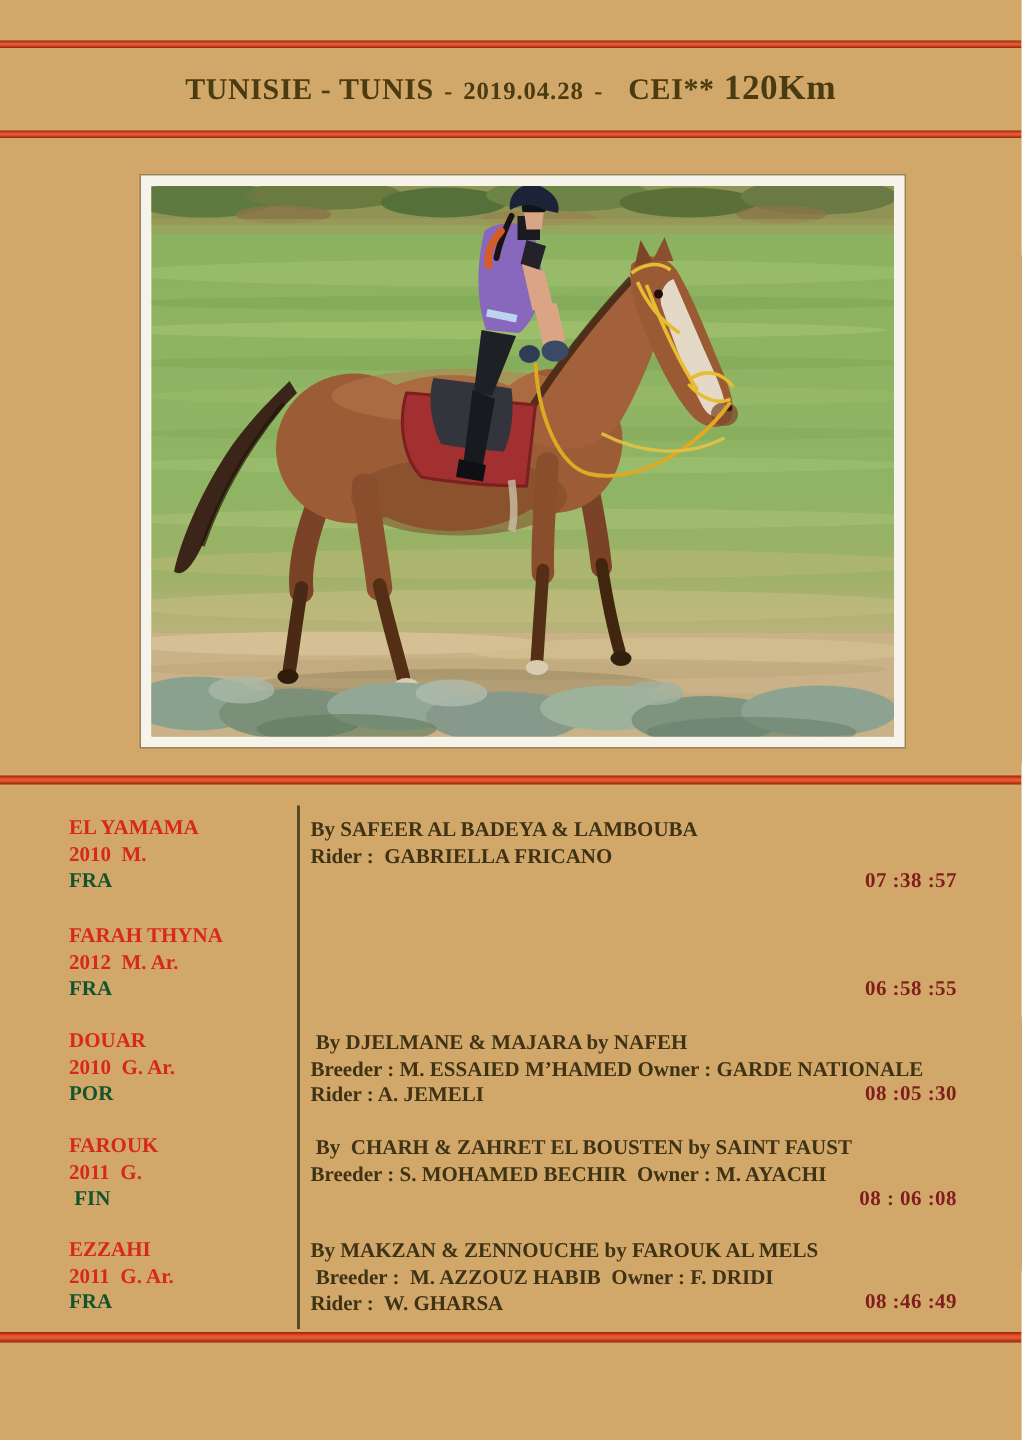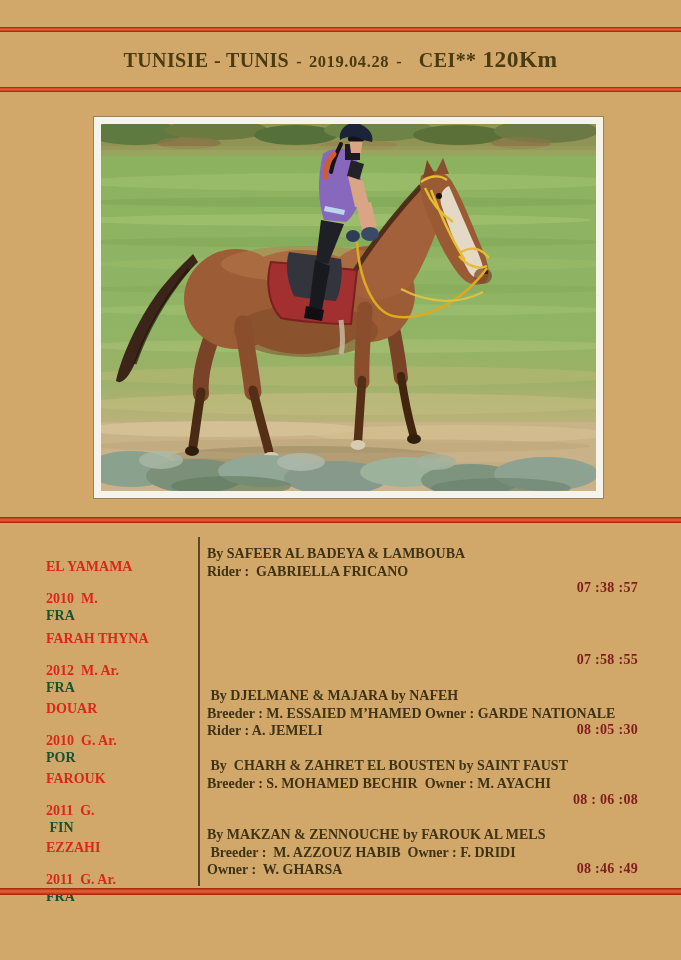--- a/index.html
+++ b/index.html
@@ -44,21 +44,21 @@
     width: 2px; height: 349px;
     background: #5b4822;
   }
 
   .entry { position: absolute; left: 0; width: 681px; height: 56px; }
   .t { white-space: pre; font-weight: bold; }
   .col-left {
     position: absolute; left: 46px; top: 0; width: 145px;
   }
   .col-left .line { height: 17.5px; line-height: 17.5px; font-size: 14px; }
-  .horse-name, .horse-year { color: #d8281c; margin-top: 14px; }
+  .horse-name, .horse-year { color: #d8281c; }
   .horse-country { color: #14532d; }
   .col-right {
     position: absolute; left: 207px; top: 1px; width: 440px;
     color: #3e3314;
   }
   .col-right .line { height: 17.5px; line-height: 17.5px; font-size: 14px; }
   .time {
     position: absolute; right: 43px; top: 35px;
     height: 17.5px; line-height: 17.5px;
     font-size: 14px; color: #7f1d1d; letter-spacing: .3px;
@@ -234,21 +234,21 @@
     </div>
     <div class="time t">07 :38 :57</div>
   </div>
 
   <div class="entry" style="top:616px">
     <div class="col-left">
       <div class="line t horse-name">FARAH THYNA</div>
       <div class="line t horse-year">2012  M. Ar.</div>
       <div class="line t horse-country">FRA</div>
     </div>
-    <div class="time t">07 :58 :55</div>
+    <div class="time t">06 :58 :55</div>
   </div>
 
   <div class="entry" style="top:686px">
     <div class="col-left">
       <div class="line t horse-name">DOUAR</div>
       <div class="line t horse-year">2010  G. Ar.</div>
       <div class="line t horse-country">POR</div>
     </div>
     <div class="col-right">
       <div class="line t"> By DJELMANE &amp; MAJARA by NAFEH</div>
@@ -273,19 +273,19 @@
 
   <div class="entry" style="top:825px">
     <div class="col-left">
       <div class="line t horse-name">EZZAHI</div>
       <div class="line t horse-year">2011  G. Ar.</div>
       <div class="line t horse-country">FRA</div>
     </div>
     <div class="col-right">
       <div class="line t">By MAKZAN &amp; ZENNOUCHE by FAROUK AL MELS</div>
       <div class="line t"> Breeder :  M. AZZOUZ HABIB  Owner : F. DRIDI</div>
-      <div class="line t">Owner :  W. GHARSA</div>
+      <div class="line t">Rider :  W. GHARSA</div>
     </div>
     <div class="time t">08 :46 :49</div>
   </div>
 
   <div class="rule rule-d"></div>
 </div>
 
 </body></html>

